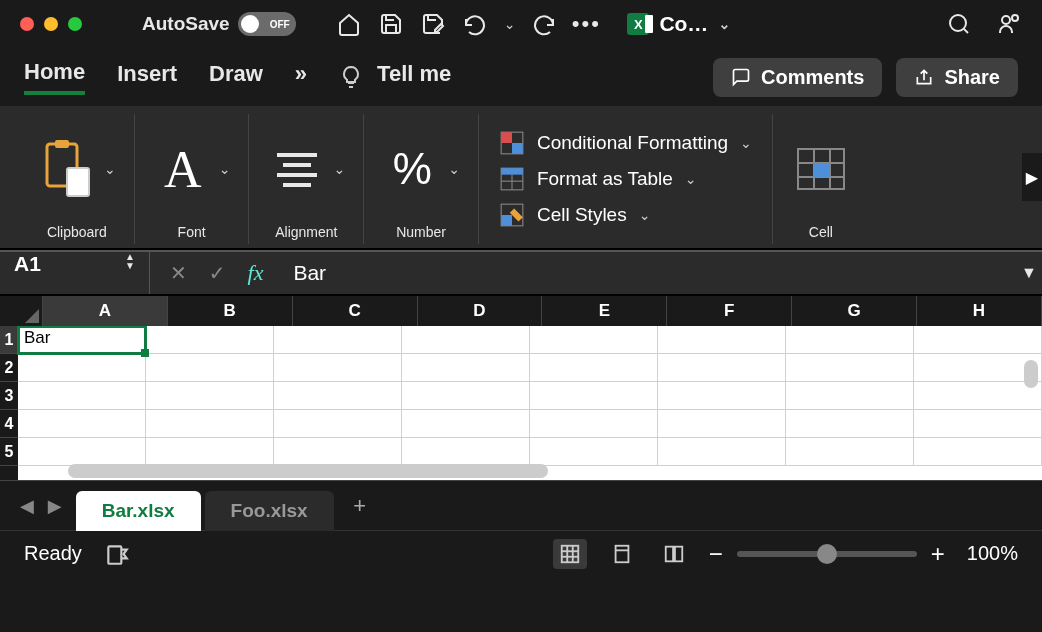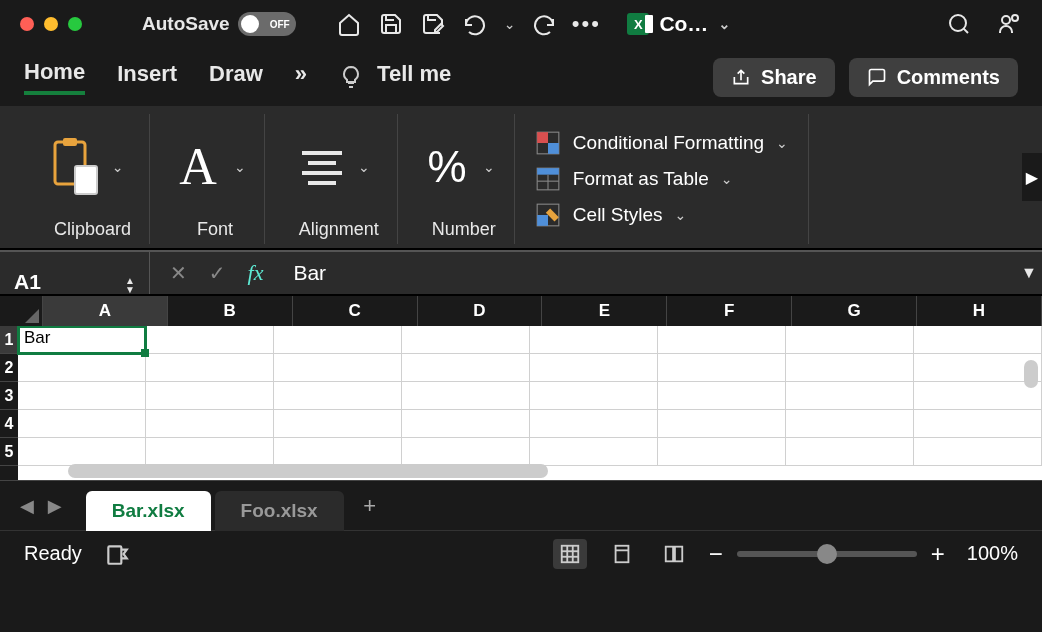--- a/index.html
+++ b/index.html
@@ -29,31 +29,31 @@
 .tellme-group { display: flex; align-items: center; gap: 14px; }
 .bulb { width: 24px; height: 24px; }
 .tabs-right { margin-left: auto; display: flex; gap: 14px; }
 .pill { background: #3f3f3f; border-radius: 8px; padding: 8px 18px; display: flex; align-items: center; gap: 10px; font-size: 20px; font-weight: 600; }
 
 
 .ribbon { height: 144px; background: #2b2b2b; display: flex; padding: 8px 20px 4px; border-bottom: 2px solid #000; position: relative; }
 .rgroup { display: flex; flex-direction: column; align-items: center; justify-content: flex-end; padding: 0 18px; border-right: 1px solid #444; }
 .rgroup:last-child { border-right: none; }
 .rgroup-icon { flex: 1; display: flex; align-items: center; justify-content: center; gap: 6px; }
-.rgroup-label { font-size: 18px; color: #e8e8e8; padding-bottom: 4px; margin-left: 16px; }
+.rgroup-label { font-size: 14px; color: #e8e8e8; padding-bottom: 4px; }
 .big-icon { width: 60px; height: 60px; display: flex; align-items: center; justify-content: center; }
 .caret-sm { font-size: 14px; color: #ccc; }
 .styles-col { padding: 0 20px; display: flex; flex-direction: column; justify-content: center; gap: 10px; border-right: 1px solid #444; }
 .style-row { display: flex; align-items: center; gap: 12px; font-size: 19px; }
 .style-row svg { width: 26px; height: 26px; }
 .ribbon-expand { position: absolute; right: 0; top: 50%; transform: translateY(-50%); width: 20px; height: 48px; background: #1a1a1a; display: flex; align-items: center; justify-content: center; }
 
 
 .fbar { height: 46px; background: #2b2b2b; display: flex; align-items: center; border-top: 2px solid #555; border-bottom: 2px solid #000; }
-.name-box { width: 150px; height: 100%; display: flex; align-items: flex-end; padding: 0 14px; font-size: 21px; font-weight: 600; border-right: 1px solid #555; }
+.name-box { width: 150px; height: 100%; display: flex; align-items: flex-start; padding: 0 14px; font-size: 21px; font-weight: 600; border-right: 1px solid #555; }
 .name-steppers { margin-left: auto; display: flex; flex-direction: column; font-size: 10px; line-height: 9px; color: #e8e8e8; }
 .fbar-icons { display: flex; align-items: center; gap: 22px; padding: 0 20px; color: #888; font-size: 20px; }
 .fx { font-style: italic; font-family: "Times New Roman", serif; font-size: 22px; color: #5eead4; }
 .formula-input { flex: 1; height: 100%; background: #2b2b2b; border: none; color: #fff; font-size: 21px; padding: 0 10px; outline: none; }
 .fbar-caret { width: 26px; text-align: center; color: #e8e8e8; }
 
 
 .grid-area { background: #fff; height: 184px; position: relative; display: flex; flex-direction: column; }
 .col-headers { display: flex; height: 30px; background: #1a1a1a; }
 .corner { width: 44px; background: #1a1a1a; border-right: 1px solid #444; position: relative; }
@@ -69,21 +69,21 @@
 .cell { width: 128px; height: 28px; border-right: 1px solid #d0d0d0; border-bottom: 1px solid #d0d0d0; font-size: 17px; color: #000; padding: 2px 6px; }
 .cell.active { outline: 3px solid #107c41; outline-offset: -2px; position: relative; }
 .cell.active::after { content: ""; position: absolute; right: -4px; bottom: -4px; width: 8px; height: 8px; background: #107c41; }
 .hscroll { position: absolute; left: 50px; bottom: 2px; width: 480px; height: 14px; background: #ccc; border-radius: 7px; }
 .vscroll { position: absolute; right: 4px; top: 34px; width: 14px; height: 28px; background: #ccc; border-radius: 7px; }
 
 
 .sheet-tabs { height: 50px; background: #1a1a1a; display: flex; align-items: center; padding: 0 10px; gap: 4px; border-top: 1px solid #444; }
 .sheet-nav { display: flex; gap: 14px; color: #888; font-size: 18px; padding: 0 10px; }
 .sheet-tab { height: 40px; padding: 0 26px; display: flex; align-items: center; font-size: 19px; font-weight: 600; border-radius: 6px 6px 0 0; margin-top: 10px; }
-.sheet-tab.active { background: #fff; color: #107c41; margin-left: 10px; }
+.sheet-tab.active { background: #fff; color: #107c41; }
 .sheet-tab.inactive { background: #2b2b2b; color: #999; }
 .sheet-add { width: 44px; text-align: center; color: #aaa; font-size: 22px; }
 
 
 .status { height: 46px; background: #1a1a1a; display: flex; align-items: center; padding: 0 24px; gap: 22px; border-top: 1px solid #333; }
 .status-text { font-size: 20px; }
 .status-center { margin-left: auto; display: flex; align-items: center; gap: 18px; }
 .view-btn { width: 34px; height: 30px; display: flex; align-items: center; justify-content: center; color: #ccc; }
 .view-btn.active { background: #3a3a3a; border-radius: 4px; }
 .zoom { display: flex; align-items: center; gap: 14px; }
@@ -168,29 +168,29 @@
   <div class="rtab">»</div>
   <div class="tellme-group">
     <svg class="bulb" viewBox="0 0 24 24" fill="none" stroke="#ccc" stroke-width="2">
         <path d="M9 18h6M10 22h4M12 2a7 7 0 00-4 12.7V17h8v-2.3A7 7 0 0012 2z"></path>
       </svg>
     <div class="rtab">Tell me</div>
   </div>
   <div class="tabs-right">
     <div class="pill">
       <svg width="20" height="20" viewBox="0 0 24 24" fill="none" stroke="currentColor" stroke-width="2">
-          <path d="M4 12v8h16v-8M12 4v12M8 8l4-4 4 4"></path>
-        </svg>
-      <span>Share</span>
+          <path d="M21 15a2 2 0 01-2 2H7l-4 4V5a2 2 0 012-2h14a2 2 0 012 2z"></path>
+        </svg>
+      <span>Comments</span>
     </div>
     <div class="pill">
       <svg width="20" height="20" viewBox="0 0 24 24" fill="none" stroke="currentColor" stroke-width="2">
-          <path d="M21 15a2 2 0 01-2 2H7l-4 4V5a2 2 0 012-2h14a2 2 0 012 2z"></path>
-        </svg>
-      <span>Comments</span>
+          <path d="M4 12v8h16v-8M12 4v12M8 8l4-4 4 4"></path>
+        </svg>
+      <span>Share</span>
     </div>
   </div>
 </div>
 
 <div class="ribbon">
   <div class="rgroup">
     <div class="rgroup-icon">
       <div class="big-icon">
         <svg width="54" height="58" viewBox="0 0 54 58">
             <rect x="6" y="4" width="30" height="42" rx="3" fill="none" stroke="#e8a33d" stroke-width="3"></rect>
@@ -258,20 +258,35 @@
       <svg viewBox="0 0 24 24">
           <rect x="2" y="2" width="20" height="20" fill="none" stroke="#888"></rect>
           <rect x="2" y="12" width="10" height="10" fill="#4f8fd9"></rect>
           <path d="M14 6l8 8-4 4-8-8z" fill="#e8a33d"></path>
         </svg>
       <span>Cell Styles</span>
       <span class="caret-sm">⌄</span>
     </div>
   </div>
 
+  <div class="rgroup" style="border-right:none">
+    <div class="rgroup-icon">
+      <div class="big-icon">
+        <svg width="50" height="44" viewBox="0 0 50 44">
+            <rect x="2" y="2" width="46" height="40" fill="none" stroke="#888" stroke-width="2"></rect>
+            <line x1="2" y1="16" x2="48" y2="16" stroke="#888" stroke-width="2"></line>
+            <line x1="2" y1="30" x2="48" y2="30" stroke="#888" stroke-width="2"></line>
+            <line x1="18" y1="2" x2="18" y2="42" stroke="#888" stroke-width="2"></line>
+            <line x1="34" y1="2" x2="34" y2="42" stroke="#888" stroke-width="2"></line>
+            <rect x="18" y="16" width="16" height="14" fill="#4f8fd9"></rect>
+          </svg>
+      </div>
+    </div>
+    <div class="rgroup-label">Cell</div>
+  </div>
 
   <div class="ribbon-expand">▶</div>
 </div>
 
 <div class="fbar">
   <div class="name-box">
     <span>A1</span>
     <div class="name-steppers">
         <span>▲</span>
         <span>▼</span>

